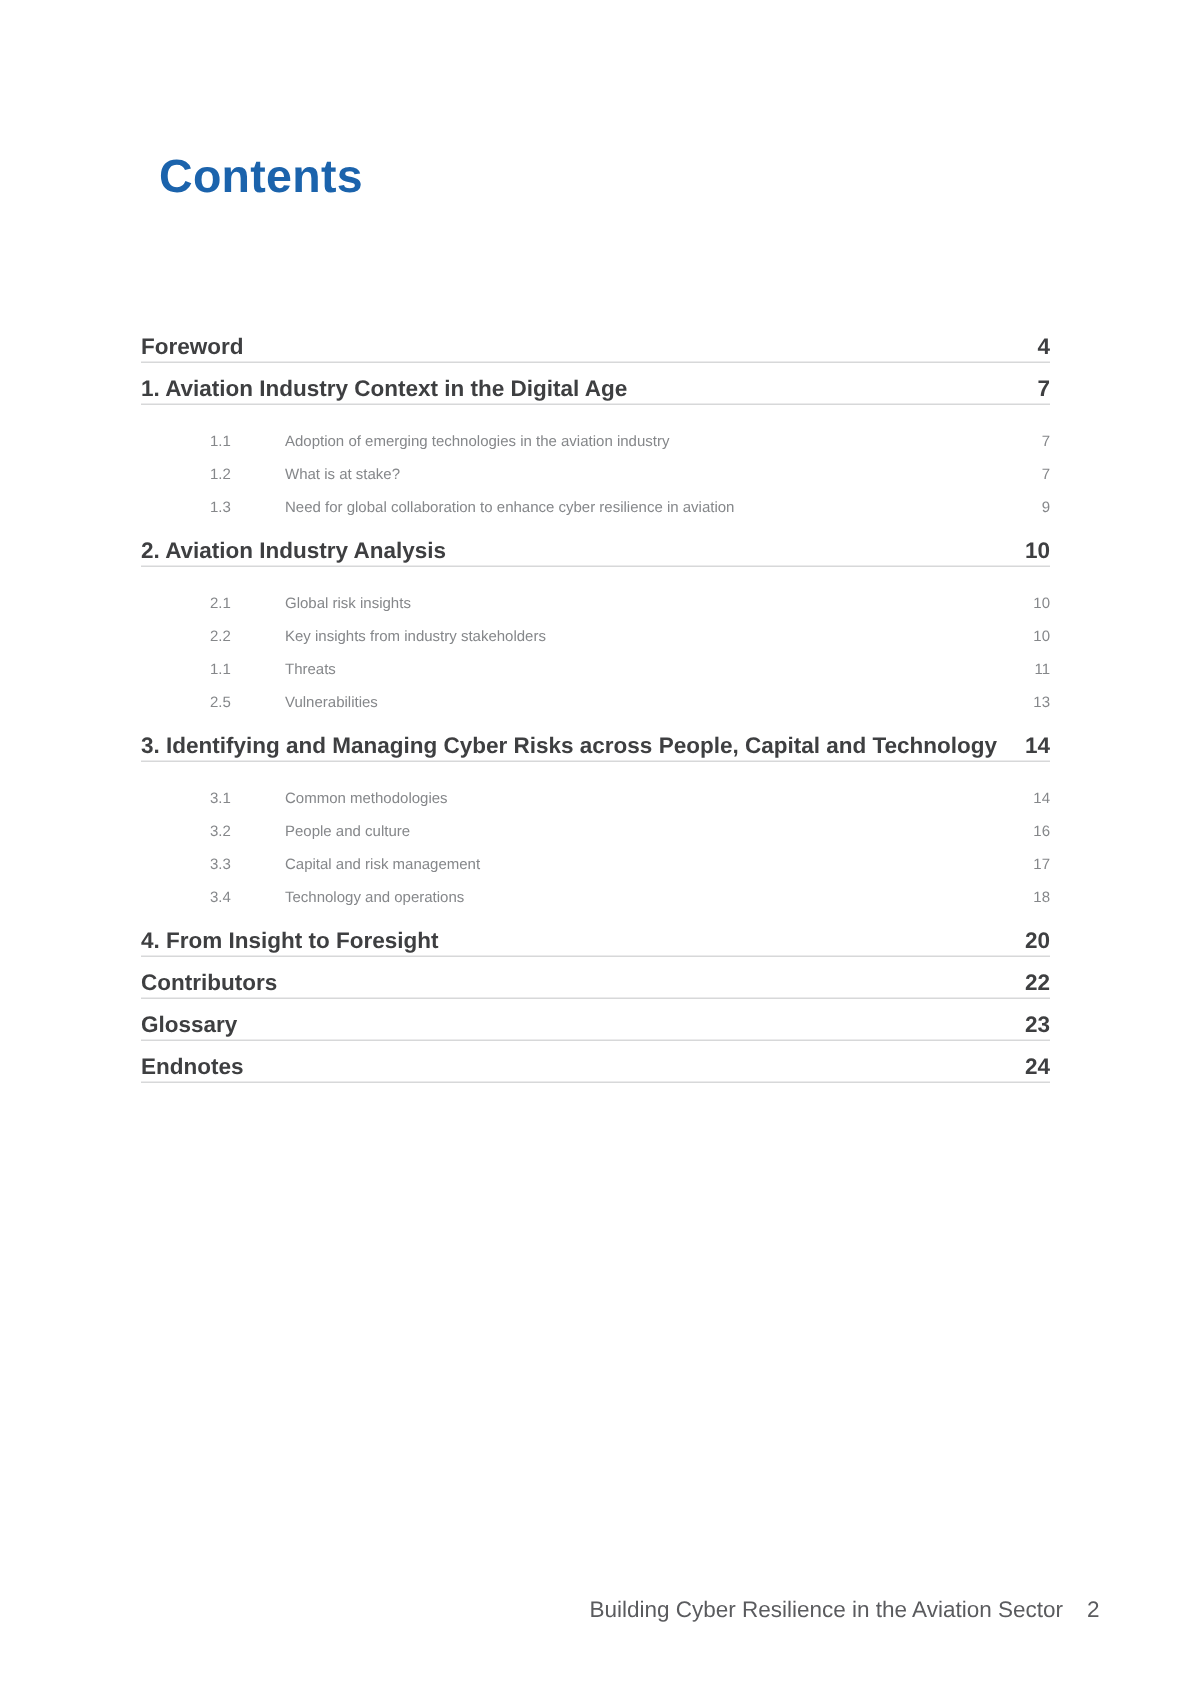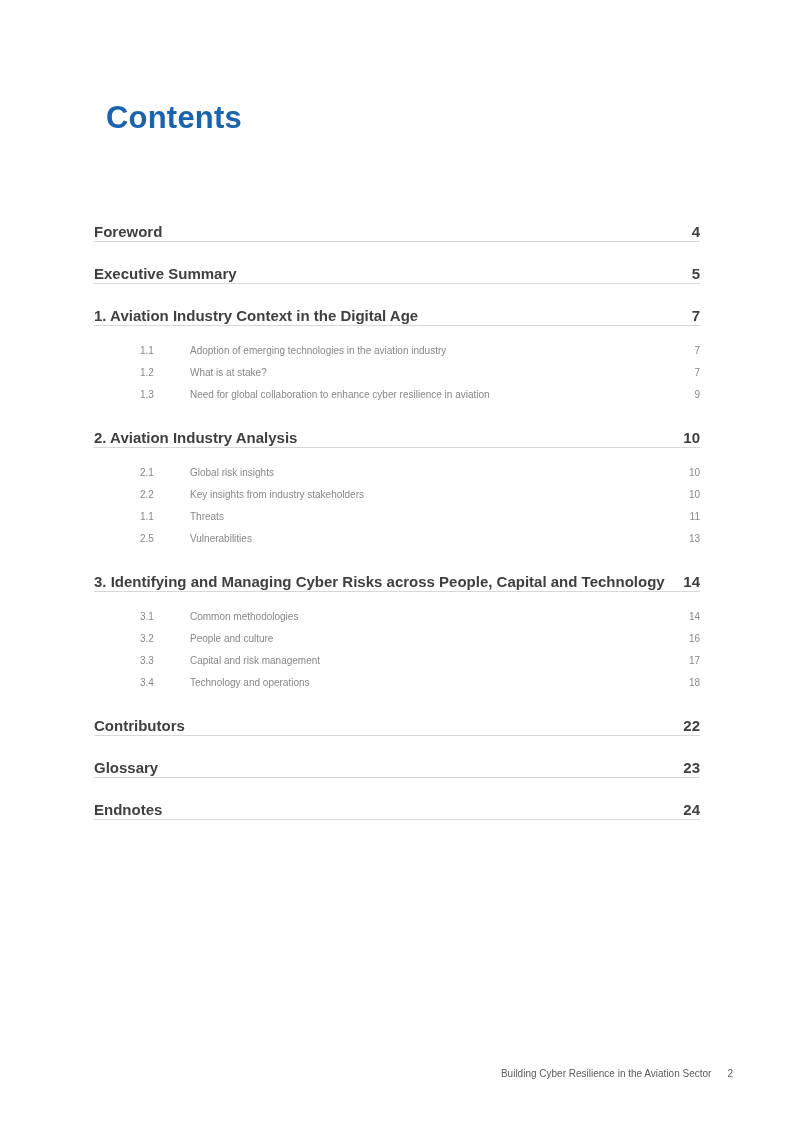--- a/index.html
+++ b/index.html
@@ -23,21 +23,21 @@
     padding: 99px 93px 0 94px;
   }
   h1.doc-title {
     margin: 0 0 86px 12px;
     font-size: 31px;
     line-height: 38px;
     font-weight: 700;
     color: var(--title-color);
     letter-spacing: 0.2px;
   }
-  .entry { margin-top: 23px; }
+  .entry { margin-top: 9px; }
   .entry-row {
     display: flex;
     justify-content: space-between;
     align-items: baseline;
     border-bottom: 1px solid var(--rule-color);
     font-size: 15px;
     line-height: 18px;
     font-weight: 700;
     color: var(--entry-color);
   }
@@ -54,46 +54,39 @@
   .sub-num { margin-left: 46px; width: 50px; flex: 0 0 50px; }
   .sub-label { flex: 1 1 auto; padding-right: 12px; }
   .sub-page { flex: 0 0 auto; }
   .page-footer {
     position: absolute;
     top: 1068px;
     right: 60px;
     display: flex;
     align-items: baseline;
     gap: 16px;
-    font-size: 10px;
+    font-size: 15px;
     line-height: 11px;
     color: var(--footer-color);
   }
 </style>
 </head>
 <body>
 
 <div class="content">
   <h1 class="doc-title">Contents</h1>
   <div id="toc-list">
   <section class="entry">
     <div class="entry-row">
       <span class="entry-label">Foreword</span>
       <span class="entry-page">4</span>
     </div>
 
   </section>
 
-  <section class="entry">
-    <div class="entry-row">
-      <span class="entry-label">Executive Summary</span>
-      <span class="entry-page">5</span>
-    </div>
-
-  </section>
 
   <section class="entry">
     <div class="entry-row">
       <span class="entry-label">1. Aviation Industry Context in the Digital Age</span>
       <span class="entry-page">7</span>
     </div>
     <div class="subs">
   <div class="sub-row">
     <span class="sub-num">1.1</span>
     <span class="sub-label">Adoption of emerging technologies in the aviation industry</span>
@@ -172,20 +165,27 @@
   </div>
 
   <div class="sub-row">
     <span class="sub-num">3.4</span>
     <span class="sub-label">Technology and operations</span>
     <span class="sub-page">18</span>
   </div>
 </div>
   </section>
 
+  <section class="entry">
+    <div class="entry-row">
+      <span class="entry-label">4. From Insight to Foresight</span>
+      <span class="entry-page">20</span>
+    </div>
+
+  </section>
 
   <section class="entry">
     <div class="entry-row">
       <span class="entry-label">Contributors</span>
       <span class="entry-page">22</span>
     </div>
 
   </section>
 
   <section class="entry">

